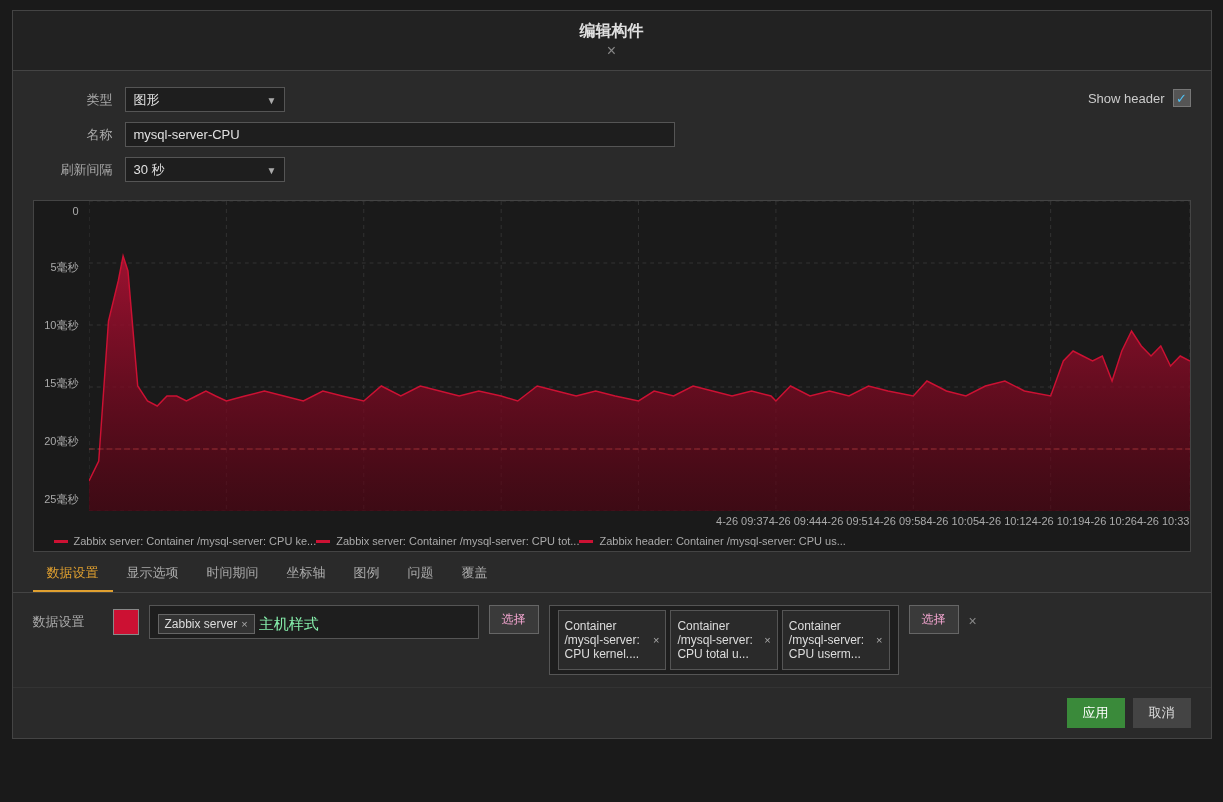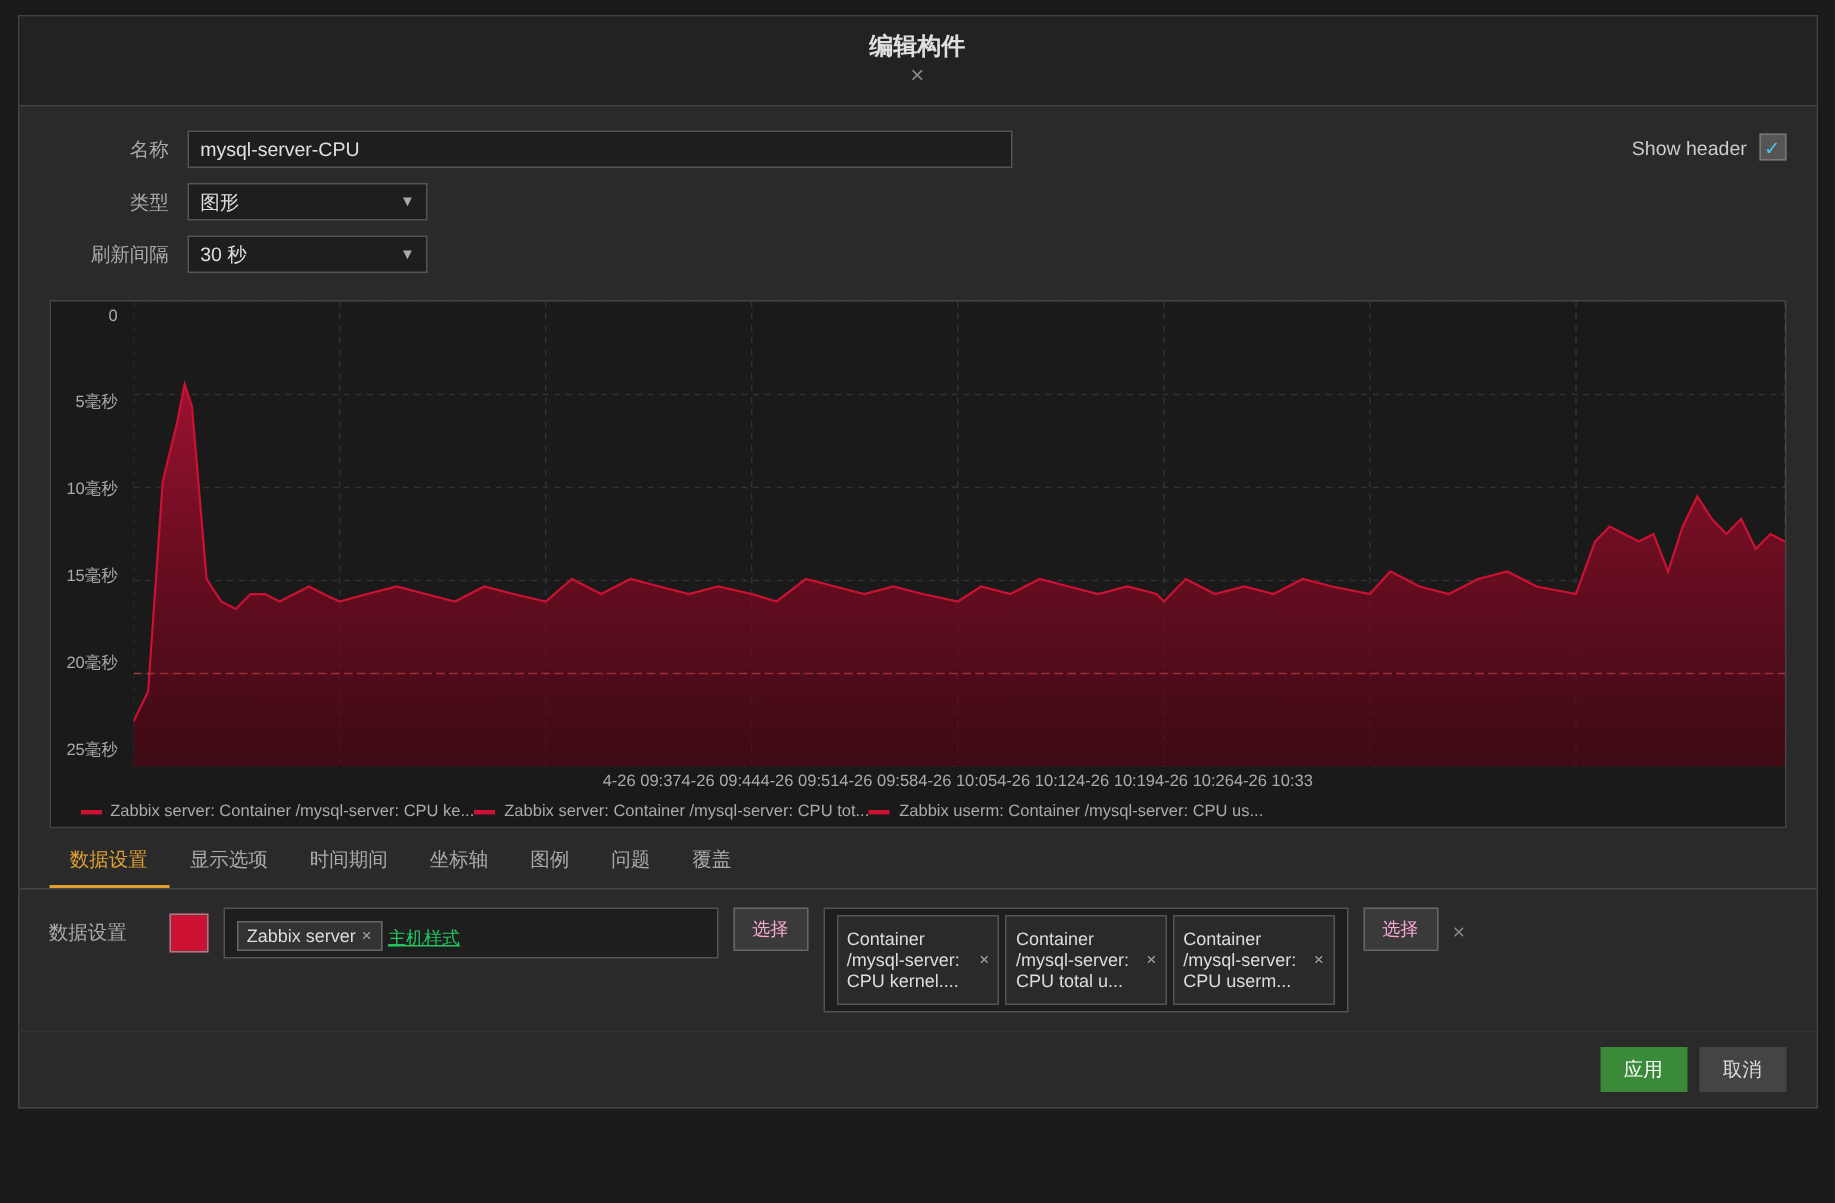--- a/index.html
+++ b/index.html
@@ -143,21 +143,21 @@
       top: 0;
       bottom: 20px;
     }
     .chart-xaxis {
       position: absolute;
       left: 54px;
       right: 0;
       bottom: 0;
       height: 20px;
       display: flex;
-      justify-content: center;
+      justify-content: flex-end;
       align-items: center;
       margin-top: 18px;
     }
     .chart-xaxis-label {
       color: #aaa;
       font-size: 11px;
     }
     .chart-legend {
       background: #1a1a1a;
       padding: 4px 20px;
@@ -237,23 +237,22 @@
       gap: 4px;
       color: #ddd;
       font-size: 12px;
     }
     .tag-remove {
       cursor: pointer;
       color: #aaa;
       font-size: 11px;
     }
     .host-placeholder {
-      color: #22c55e;
-      font-size: 12px;
-      text-decoration: underline;
+      color: #86efac;
+      font-size: 15px;
     }
     .btn-select {
       background: #3a3a3a;
       border: 1px solid #666;
       color: #f9a8d4;
       padding: 5px 12px;
       cursor: pointer;
       font-size: 12px;
     }
     .item-box {
@@ -327,31 +326,31 @@
   </div>
 
   <div class="form-area">
 
     <div class="show-header">
       <span>Show header</span>
       <div class="checkbox-checked">✓</div>
     </div>
 
     <div class="form-row">
-      <span class="form-label">名称</span>
-      <input class="form-input" type="text" value="mysql-server-CPU" style="">
-    </div>
-
-    <div class="form-row">
       <span class="form-label">类型</span>
       <div class="select-wrapper">
         <select class="form-select">
           <option>图形</option>
         </select>
       </div>
+    </div>
+
+    <div class="form-row">
+      <span class="form-label">名称</span>
+      <input class="form-input" type="text" value="mysql-server-CPU" style="">
     </div>
 
     <div class="form-row">
       <span class="form-label">刷新间隔</span>
       <div class="select-wrapper">
         <select class="form-select">
           <option>30 秒</option>
         </select>
       </div>
     </div>
@@ -421,21 +420,21 @@
       <div class="legend-item">
         <div class="legend-color" style="background:#cc1133;"></div>
         <span>Zabbix server: Container /mysql-server: CPU ke...</span>
       </div>
       <div class="legend-item">
         <div class="legend-color" style="background:#cc1133;"></div>
         <span>Zabbix server: Container /mysql-server: CPU tot...</span>
       </div>
       <div class="legend-item">
         <div class="legend-color" style="background:#cc1133;"></div>
-        <span>Zabbix userm: Container /mysql-server: CPU us...</span>
+        <span>Zabbix header: Container /mysql-server: CPU us...</span>
       </div>
     </div>
   </div>
 
   <div class="tabs-bar">
     <div class="tab-item active">数据设置</div>
     <div class="tab-item">显示选项</div>
     <div class="tab-item">时间期间</div>
     <div class="tab-item">坐标轴</div>
     <div class="tab-item">图例</div>

